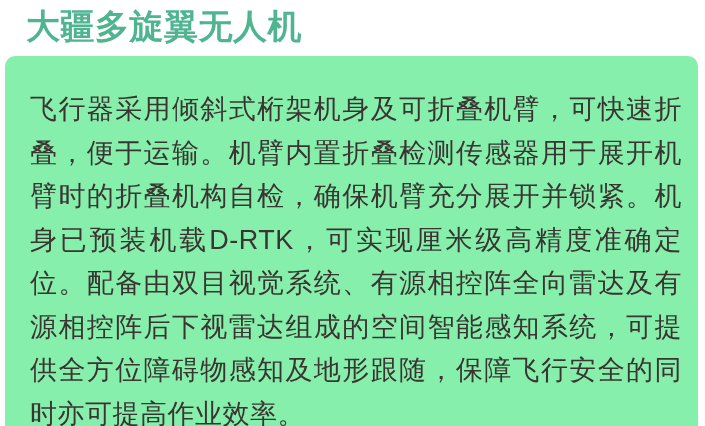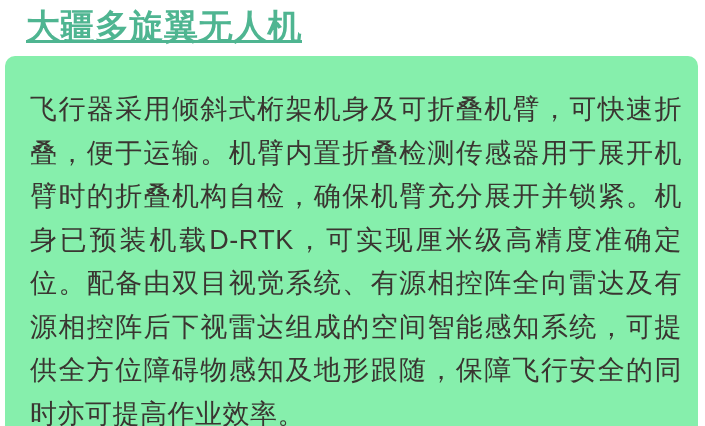--- a/index.html
+++ b/index.html
@@ -18,21 +18,20 @@
     position: absolute;
     left: 26px;
     top: 6px;
     margin: 0;
     font-size: 34px;
     line-height: 40px;
     font-weight: 700;
     color: #4fb591;
     letter-spacing: 0.5px;
     white-space: nowrap;
-    text-decoration: underline;
   }
   .description-panel {
     position: absolute;
     left: 5px;
     top: 56px;
     width: 693px;
     height: 422px;
     background: #86efac;
     border-radius: 10px;
     box-sizing: border-box;

